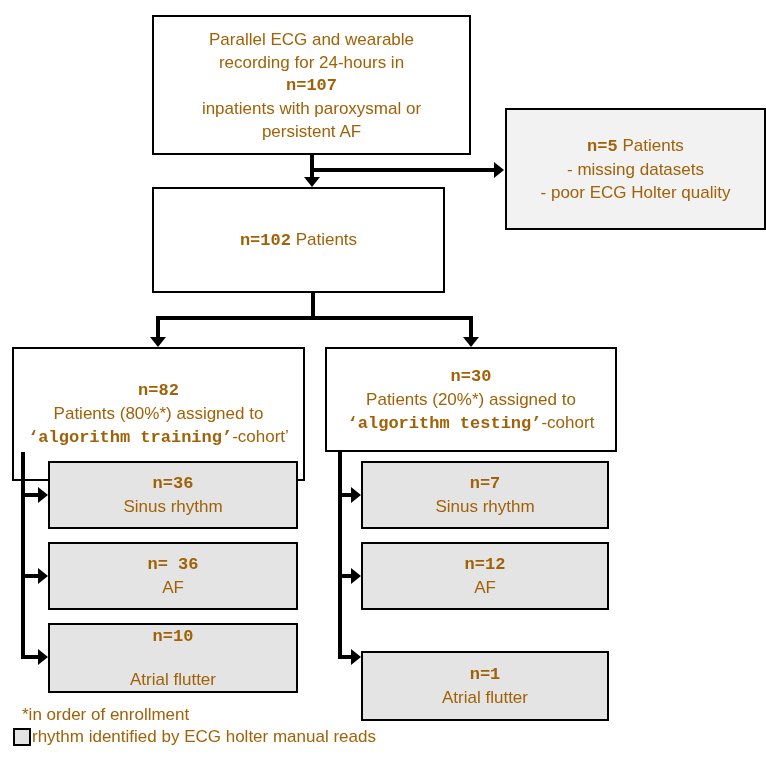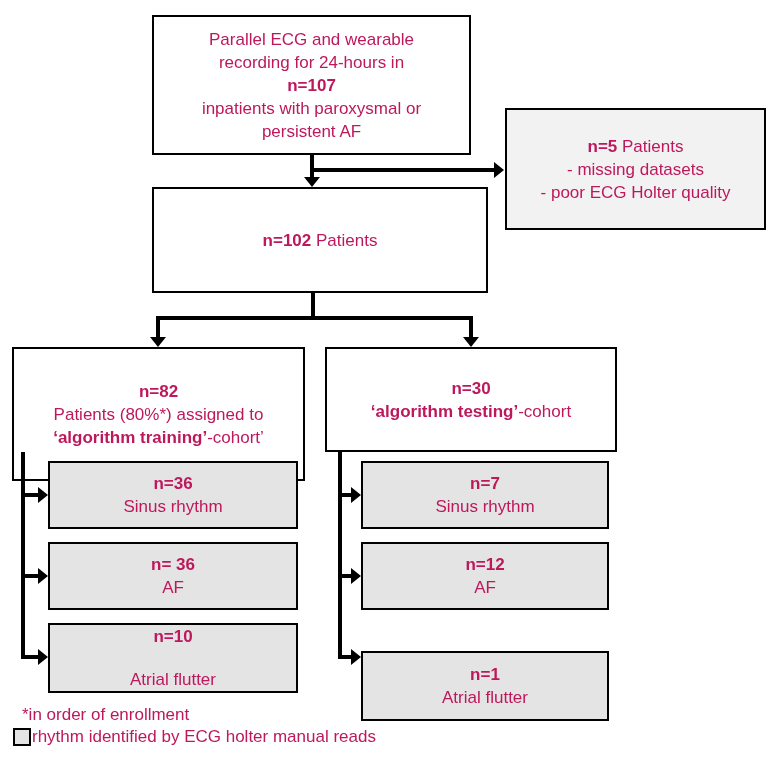--- a/index.html
+++ b/index.html
@@ -1,28 +1,28 @@
 <!DOCTYPE html>
 <html><head>
 <meta charset="utf-8">
 <style>
   html,body{margin:0;padding:0;background:#fff;}
   .canvas{
     position:relative;width:766px;height:766px;background:#ffffff;
-    font-family:"Liberation Sans",sans-serif;color:#be185d;overflow:hidden;
+    font-family:"Liberation Sans",sans-serif;color:#a16207;overflow:hidden;
   }
   .box{
     position:absolute;box-sizing:border-box;border:2px solid #000;background:#fff;
     display:flex;flex-direction:column;justify-content:center;align-items:center;
     text-align:center;font-size:17px;line-height:23px;
   }
   .box.gray{background:#e4e4e4;}
   .box.lightgray{background:#f2f2f2;}
   .line{display:block;}
-  b{font-weight:bold;}
+  b{font-weight:bold;font-family:Liberation Mono, monospace;}
   .conn{position:absolute;background:#000;}
   .head-down{
     position:absolute;width:0;height:0;
     border-left:8px solid transparent;border-right:8px solid transparent;
     border-top:10px solid #000;
   }
   .head-right{
     position:absolute;width:0;height:0;
     border-top:8px solid transparent;border-bottom:8px solid transparent;
     border-left:10px solid #000;
@@ -30,21 +30,21 @@
   .footnote{position:absolute;font-size:17px;line-height:21px;white-space:nowrap;}
   .legend-row{display:flex;align-items:center;}
   .legend-swatch{
     display:inline-block;box-sizing:border-box;width:18px;height:18px;
     background:#e4e4e4;border:2px solid #000;margin-right:1px;flex:0 0 auto;
   }
 
   
   #enrollment{left:152px;top:15px;width:319px;height:140px;}
   #exclusion{left:505px;top:108px;width:261px;height:122px;}
-  #patients{left:152px;top:187px;width:336px;height:106px;text-align:right;}
+  #patients{left:152px;top:187px;width:293px;height:106px;text-align:right;}
   #training{left:12px;top:347px;width:293px;height:134px;}
   #testing{left:325px;top:347px;width:292px;height:105px;}
   #train-sub-0{left:48px;top:461px;width:250px;height:68px;}
   #train-sub-1{left:48px;top:542px;width:250px;height:68px;}
   #train-sub-2{left:48px;top:623px;width:250px;height:70px;justify-content:space-between;}
   #test-sub-0{left:361px;top:461px;width:248px;height:68px;}
   #test-sub-1{left:361px;top:542px;width:248px;height:68px;}
   #test-sub-2{left:361px;top:651px;width:248px;height:70px;}
 
   #fn-asterisk{left:22px;top:704px;}
@@ -74,20 +74,21 @@
   </div>
 
   <div class="box" id="training">
     <b class="line">n=82</b>
     <span class="line">Patients (80%*) assigned to</span>
     <span class="line"><b>‘algorithm training’</b><span>-cohort’</span></span>
   </div>
 
   <div class="box" id="testing">
     <b class="line">n=30</b>
+    <span class="line">Patients (20%*) assigned to</span>
     <span class="line"><b>‘algorithm testing’</b><span>-cohort</span></span>
   </div>
 
   <div class="box gray" id="train-sub-0">
     <b class="line">n=36</b>
     <span class="line">Sinus rhythm</span>
   </div>
   <div class="box gray" id="train-sub-1">
     <b class="line">n= 36</b>
     <span class="line">AF</span>

